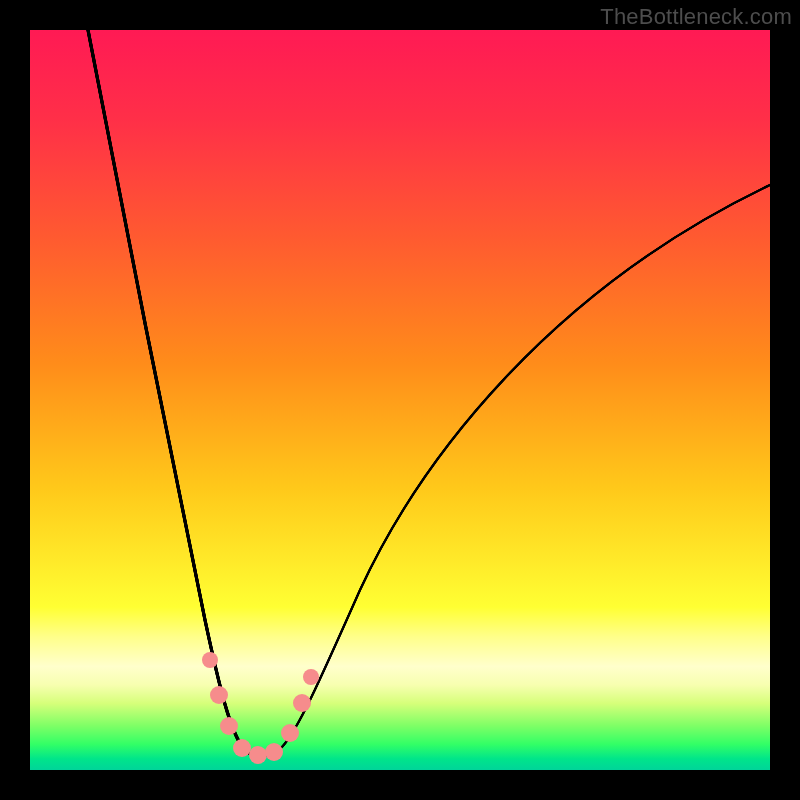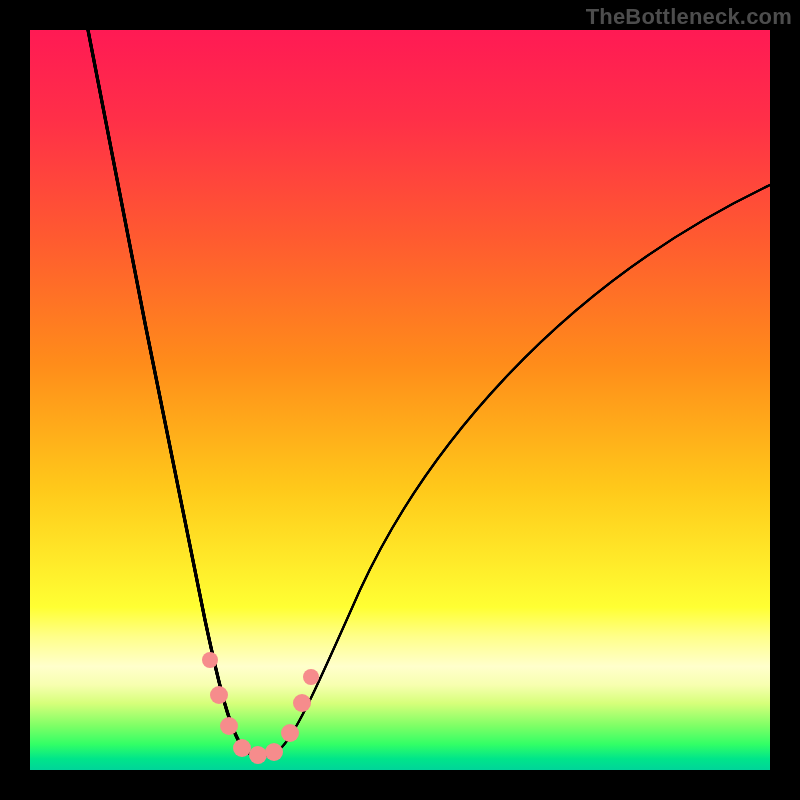--- a/index.html
+++ b/index.html
@@ -25,21 +25,21 @@
     height: 740px;
     overflow: hidden;
   }
   .watermark {
     position: absolute;
     top: 4px;
     right: 8px;
     color: #4d4d4d;
     font-size: 22px;
     letter-spacing: 0.2px;
-    font-weight: 700;
+    font-weight: 400;
     z-index: 10;
   }
   svg {
     display: block;
   }
 </style>
 </head>
 <body>
 
 <div class="frame">

